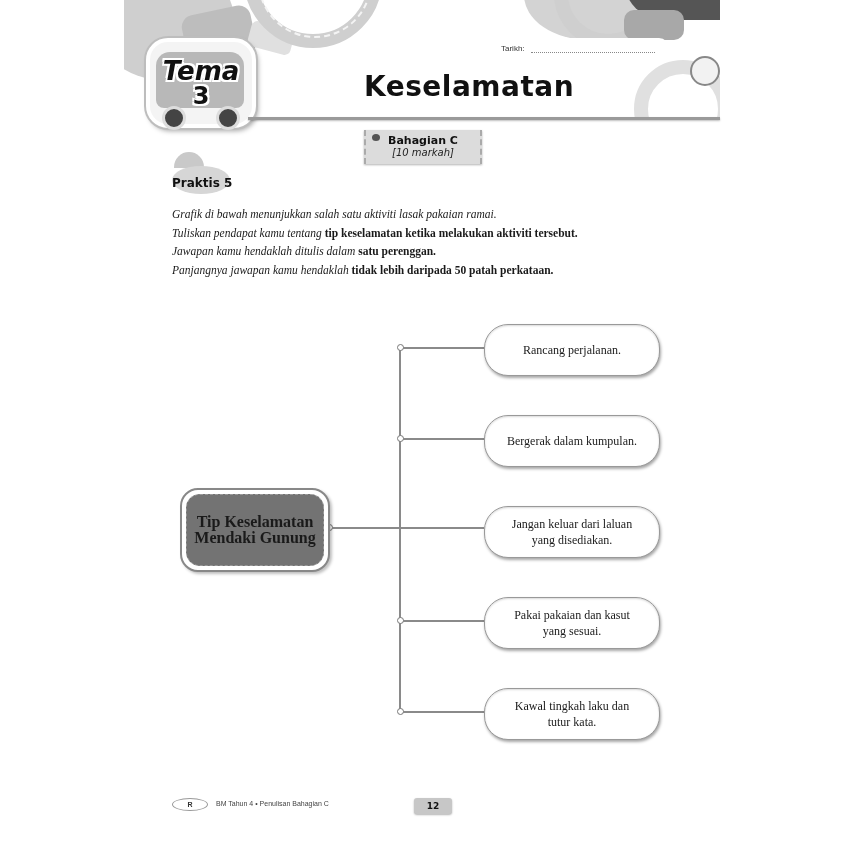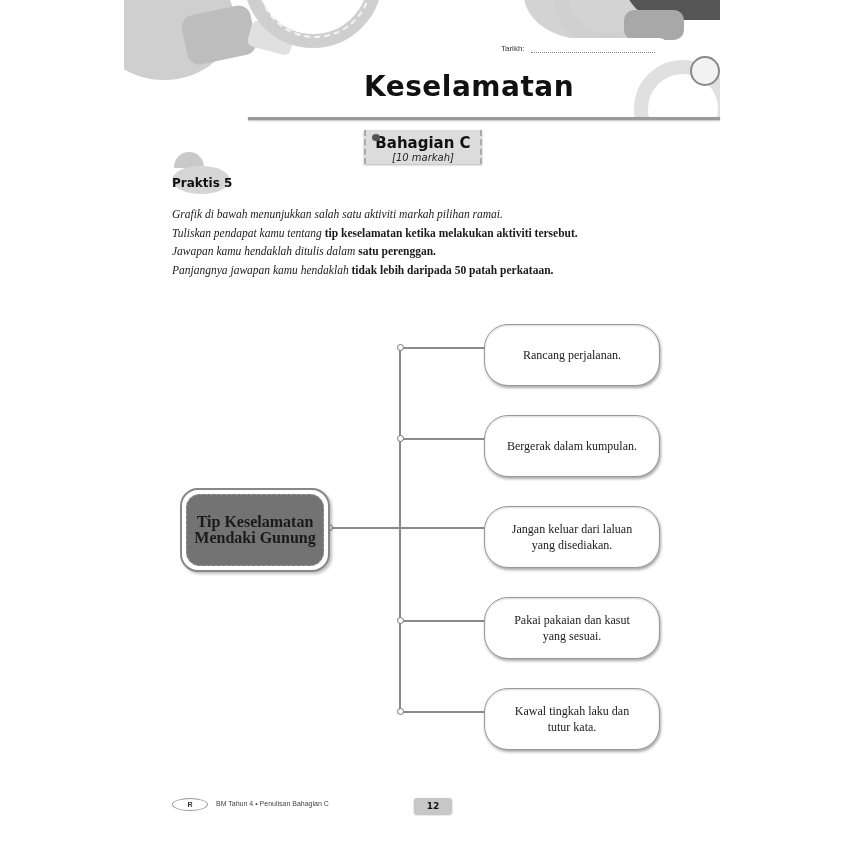--- a/index.html
+++ b/index.html
@@ -17,38 +17,38 @@
   .tema-word { top:14px; font-size:26px; }
   .tema-num { top:40px; font-size:24px; font-style:normal; }
   .wheel { position:absolute; width:18px; height:18px; border-radius:50%; background:#444; border:3px solid #ddd; top:64px; }
   .page-title { position:absolute; left:240px; top:70px; font-family:"DejaVu Sans", sans-serif; font-weight:bold; font-size:28px; color:#111; letter-spacing:0.5px; }
   .tarikh { position:absolute; left:365px; top:38px; width:180px; height:20px; background:#ffffff; border-radius:10px; font-family:"Liberation Sans", sans-serif; font-size:8px; color:#333; }
   .tarikh-label { position:absolute; left:12px; top:6px; }
   .tarikh-line { position:absolute; left:42px; top:14px; width:124px; border-bottom:1px dotted #888; }
   
   .bahagian { position:absolute; left:240px; top:130px; width:114px; height:34px; background:#dcdcdc; border-left:2px dashed #aaa; border-right:2px dashed #aaa; box-shadow:0 1px 2px rgba(0,0,0,.3); text-align:center; font-family:"DejaVu Sans", sans-serif; }
   .bahagian-check { position:absolute; left:6px; top:4px; width:8px; height:7px; border-radius:50%; background:#555; }
-  .bahagian-title { display:block; margin-top:4px; font-size:15px; font-weight:bold; color:#111; }
+  .bahagian-title { display:block; margin-top:4px; font-size:11px; font-weight:bold; color:#111; }
   .bahagian-marks { display:block; font-size:10px; color:#222; }
   
   .praktis { position:absolute; left:46px; top:152px; width:60px; height:42px; }
   .praktis-umbrella { position:absolute; left:4px; top:0; width:30px; height:16px; border-radius:30px 30px 0 0; background:#c9c9c9; }
   .praktis-blob { position:absolute; left:2px; top:14px; width:58px; height:28px; border-radius:50%; background:#d6d6d6; }
   .praktis-label { position:absolute; left:2px; top:24px; font-family:"DejaVu Sans", sans-serif; font-weight:bold; font-size:12px; color:#111; white-space:nowrap; }
   
   .instructions { position:absolute; left:48px; top:205px; width:520px; font-size:11.5px; line-height:18.5px; }
   .instructions p { margin:0; }
   .instructions .it { font-style:italic; }
   .instructions .b { font-weight:bold; }
   
   .center-node { position:absolute; left:56px; top:488px; width:146px; height:80px; background:#ffffff; border:2px solid #888; border-radius:18px; box-shadow:2px 2px 3px rgba(0,0,0,.25); }
   .center-inner { position:absolute; left:4px; top:4px; right:4px; bottom:4px; background:#737373; border:1px dashed #999; border-radius:14px; display:flex; align-items:center; justify-content:center; text-align:center; font-weight:bold; font-size:16px; line-height:16px; }
   .line { position:absolute; background:#8a8a8a; }
   .dot { position:absolute; width:5px; height:5px; border-radius:50%; border:1px solid #777; background:#fff; }
-  .branch { position:absolute; left:360px; width:176px; height:62px; background:#fff; border:1px solid #999; border-radius:24px; box-shadow:1px 2px 3px rgba(0,0,0,.35), inset 0 1px 2px rgba(0,0,0,.15); display:flex; align-items:center; justify-content:center; text-align:center; font-size:12px; line-height:16px; padding:0 18px; box-sizing:border-box; }
+  .branch { position:absolute; left:360px; width:176px; height:52px; background:#fff; border:1px solid #999; border-radius:24px; box-shadow:1px 2px 3px rgba(0,0,0,.35), inset 0 1px 2px rgba(0,0,0,.15); display:flex; align-items:center; justify-content:center; text-align:center; font-size:12px; line-height:16px; padding:0 18px; box-sizing:border-box; }
   
   .footer { position:absolute; left:48px; top:800px; font-family:"Liberation Sans", sans-serif; font-size:7px; color:#444; }
   .footer-logo { position:absolute; left:0; top:-2px; width:34px; height:11px; border-radius:50%; border:1px solid #999; font-size:7px; font-weight:bold; text-align:center; line-height:11px; color:#333; }
   .footer-text { position:absolute; left:44px; top:0; white-space:nowrap; }
   .page-num { position:absolute; left:290px; top:798px; width:38px; height:16px; background:#c7c7c7; border-radius:3px; box-shadow:0 1px 2px rgba(0,0,0,.3); font-family:"DejaVu Sans", sans-serif; font-weight:bold; font-size:9px; text-align:center; line-height:16px; color:#111; }
 </style>
 </head>
 <body>
 
 <div class="page">
@@ -60,20 +60,27 @@
     <div class="road" style="left:120px;top:-90px;width:110px;height:110px;"></div>
     <div class="road-dash" style="left:134px;top:-76px;width:110px;height:110px;"></div>
     <div class="blob" style="left:400px;top:-50px;width:130px;height:90px;background:#d3d3d3;"></div>
     <div class="road" style="left:430px;top:-60px;width:80px;height:80px;"></div>
     <div class="blob" style="left:500px;top:-30px;width:110px;height:50px;background:#555;border-radius:0 0 0 40px;"></div>
     <div class="blob" style="left:500px;top:10px;width:60px;height:30px;background:#a8a8a8;border-radius:10px;"></div>
     <div class="road" style="left:510px;top:60px;width:70px;height:70px;border-color:#e0e0e0;"></div>
     <div class="blob" style="left:566px;top:56px;width:26px;height:26px;background:#f2f2f2;border:2px solid #888;"></div>
   </div>
 
+  <div class="tema-badge">
+    <div class="tema-bus"></div>
+    <div class="wheel" style="left:12px;"></div>
+    <div class="wheel" style="left:66px;"></div>
+    <div class="tema-text tema-word">Tema</div>
+    <div class="tema-text tema-num">3</div>
+  </div>
 
   <div class="tarikh">
     <span class="tarikh-label">Tarikh:</span>
     <span class="tarikh-line"></span>
   </div>
 
   <div class="page-title">Keselamatan</div>
   <div class="header-rule"></div>
 
   <div class="bahagian">
@@ -82,21 +89,21 @@
     <span class="bahagian-marks" style="font-style:italic;">[10 markah]</span>
   </div>
 
   <div class="praktis">
     <div class="praktis-umbrella"></div>
     <div class="praktis-blob"></div>
     <div class="praktis-label">Praktis 5</div>
   </div>
 
   <div class="instructions">
-    <p><span class="it">Grafik di bawah menunjukkan salah satu aktiviti markah pilihan ramai.</span></p>
+    <p><span class="it">Grafik di bawah menunjukkan salah satu aktiviti lasak pakaian ramai.</span></p>
     <p><span class="it">Tuliskan pendapat kamu tentang</span> <span class="b">tip keselamatan ketika melakukan aktiviti tersebut.</span></p>
     <p><span class="it">Jawapan kamu hendaklah ditulis dalam</span> <span class="b">satu perenggan.</span></p>
     <p><span class="it">Panjangnya jawapan kamu hendaklah</span> <span class="b">tidak lebih daripada 50 patah perkataan.</span></p>
   </div>
 
   <div class="line" style="left:202px;top:527px;width:158px;height:1.5px;"></div>
   <div class="line" style="left:275px;top:347px;width:1.5px;height:364px;"></div>
   <div class="line" style="left:276px;top:347px;width:84px;height:1.5px;"></div>
   <div class="line" style="left:276px;top:438px;width:84px;height:1.5px;"></div>
   <div class="line" style="left:276px;top:620px;width:84px;height:1.5px;"></div>

